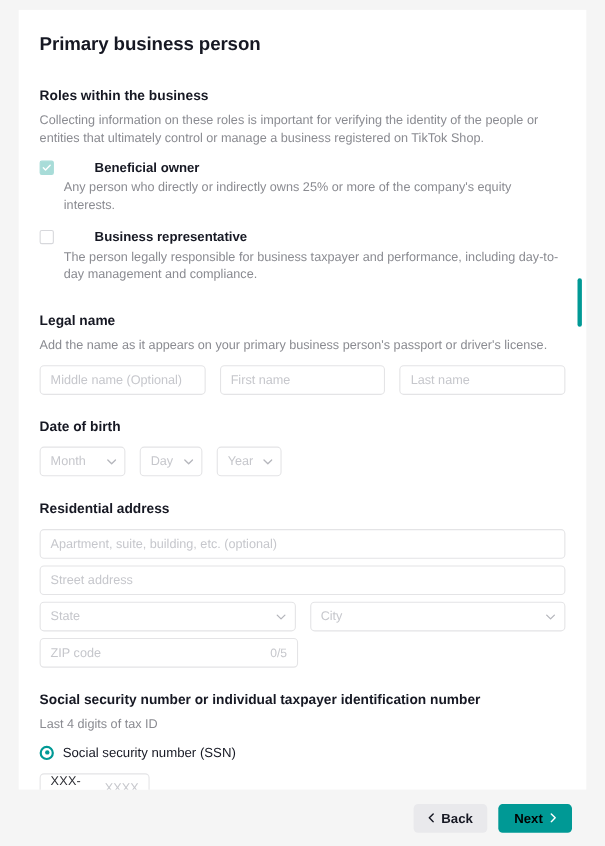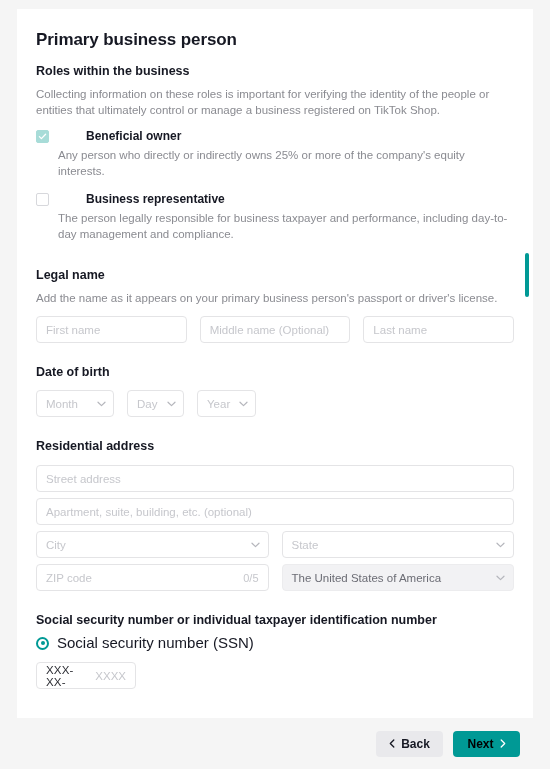--- a/index.html
+++ b/index.html
@@ -62,21 +62,21 @@
     border-radius: 2px;
     background: #009995;
   }
 
   
   .page-title {
     font-size: 17px;
     font-weight: bold;
     color: #161823;
     letter-spacing: -0.1px;
-    margin: 0 0 12px 0;
+    margin: 0 0 28px 0;
     line-height: 22px;
   }
   .section-title {
     font-size: 12.5px;
     font-weight: bold;
     color: #161823;
     margin: 0 0 6px 0;
     line-height: 17px;
   }
   .section-desc {
@@ -200,21 +200,21 @@
   .radio.on  { border: 2px solid #009995; background: #ffffff; }
   .radio.on::after {
     content: "";
     position: absolute;
     left: 2.5px; top: 2.5px;
     width: 4px; height: 4px;
     border-radius: 50%;
     background: #009995;
   }
   .radio.off { border: 1px solid #d7d8dc; background: #ffffff; }
-  .radio-label { font-size: 15px; color: #161823; line-height: 16px; }
+  .radio-label { font-size: 12px; color: #161823; line-height: 16px; }
 
   
   .footer {
     position: absolute;
     left: 0;
     top: 718px;
     width: 550px;
     height: 51px;
     background: #f5f5f5;
     display: flex;
@@ -272,24 +272,24 @@
         <div class="check-sub">The person legally responsible for business taxpayer and performance, including day-to-day management and compliance.</div>
       </div>
 
       <div class="gap-md"></div>
 
       <div class="block">
         <div class="section-title">Legal name</div>
         <div class="section-desc">Add the name as it appears on your primary business person's passport or driver's license.</div>
         <div class="row">
           <div class="field f-third">
+            <span class="ph">Middle name (Optional)</span>
+          </div>
+          <div class="field f-third">
             <span class="ph">First name</span>
-          </div>
-          <div class="field f-third">
-            <span class="ph">Middle name (Optional)</span>
           </div>
           <div class="field f-third">
             <span class="ph">Last name</span>
           </div>
         </div>
       </div>
 
       <div class="gap-lg"></div>
 
       <div class="block">
@@ -321,66 +321,59 @@
           </div>
         </div>
       </div>
 
       <div class="gap-lg"></div>
 
       <div class="block">
         <div class="section-title" style="margin-bottom:10px">Residential address</div>
 
         <div class="field f-full" style="margin-bottom:6px">
+          <span class="ph">Apartment, suite, building, etc. (optional)</span>
+        </div>
+
+        <div class="field f-full" style="margin-bottom:6px">
           <span class="ph">Street address</span>
         </div>
 
-        <div class="field f-full" style="margin-bottom:6px">
-          <span class="ph">Apartment, suite, building, etc. (optional)</span>
-        </div>
-
         <div class="row" style="margin-bottom:6px">
+          <div class="field f-half">
+            <span class="ph">State</span>
+            <span class="chev">
+              <svg width="9" height="6" viewBox="0 0 9 6">
+                  <path d="M1 1.2 L4.5 4.6 L8 1.2" fill="none" stroke="#b5b6bc" stroke-width="1.2" stroke-linecap="round" stroke-linejoin="round"></path>
+                </svg>
+            </span>
+          </div>
           <div class="field f-half">
             <span class="ph">City</span>
             <span class="chev">
               <svg width="9" height="6" viewBox="0 0 9 6">
                   <path d="M1 1.2 L4.5 4.6 L8 1.2" fill="none" stroke="#b5b6bc" stroke-width="1.2" stroke-linecap="round" stroke-linejoin="round"></path>
                 </svg>
             </span>
           </div>
-          <div class="field f-half">
-            <span class="ph">State</span>
-            <span class="chev">
-              <svg width="9" height="6" viewBox="0 0 9 6">
-                  <path d="M1 1.2 L4.5 4.6 L8 1.2" fill="none" stroke="#b5b6bc" stroke-width="1.2" stroke-linecap="round" stroke-linejoin="round"></path>
-                </svg>
-            </span>
-          </div>
         </div>
 
         <div class="row">
           <div class="field f-half">
             <span class="ph">ZIP code</span>
             <span class="counter">0/5</span>
           </div>
-          <div class="field f-half disabledbg">
-            <span class="val">The United States of America</span>
-            <span class="chev">
-              <svg width="9" height="6" viewBox="0 0 9 6">
-                  <path d="M1 1.2 L4.5 4.6 L8 1.2" fill="none" stroke="#b5b6bc" stroke-width="1.2" stroke-linecap="round" stroke-linejoin="round"></path>
-                </svg>
-            </span>
-          </div>
         </div>
       </div>
 
       <div class="gap-lg"></div>
 
       <div class="block">
         <div class="section-title">Social security number or individual taxpayer identification number</div>
+        <div class="helper">Last 4 digits of tax ID</div>
 
         <div class="radio-row">
           <div class="radio-item">
             <span class="radio on"></span>
             <span class="radio-label">Social security number (SSN)</span>
           </div>
         </div>
 
         <div class="field f-ssn">
           <span class="prefix">XXX-XX-</span>

